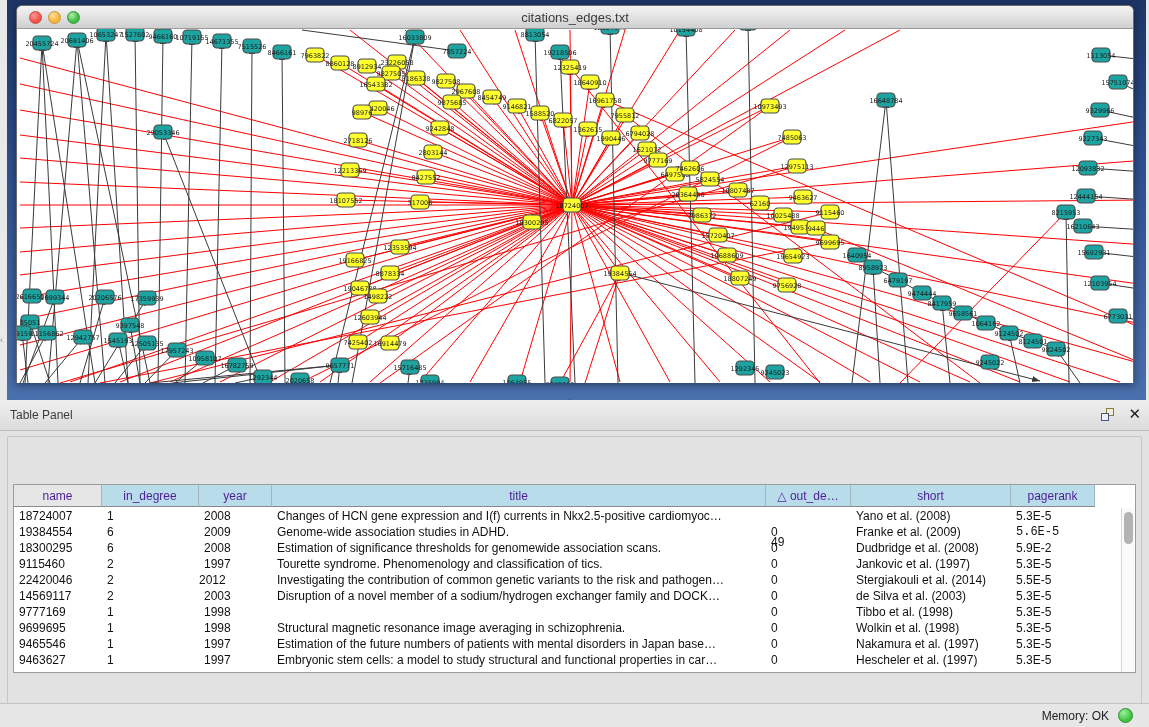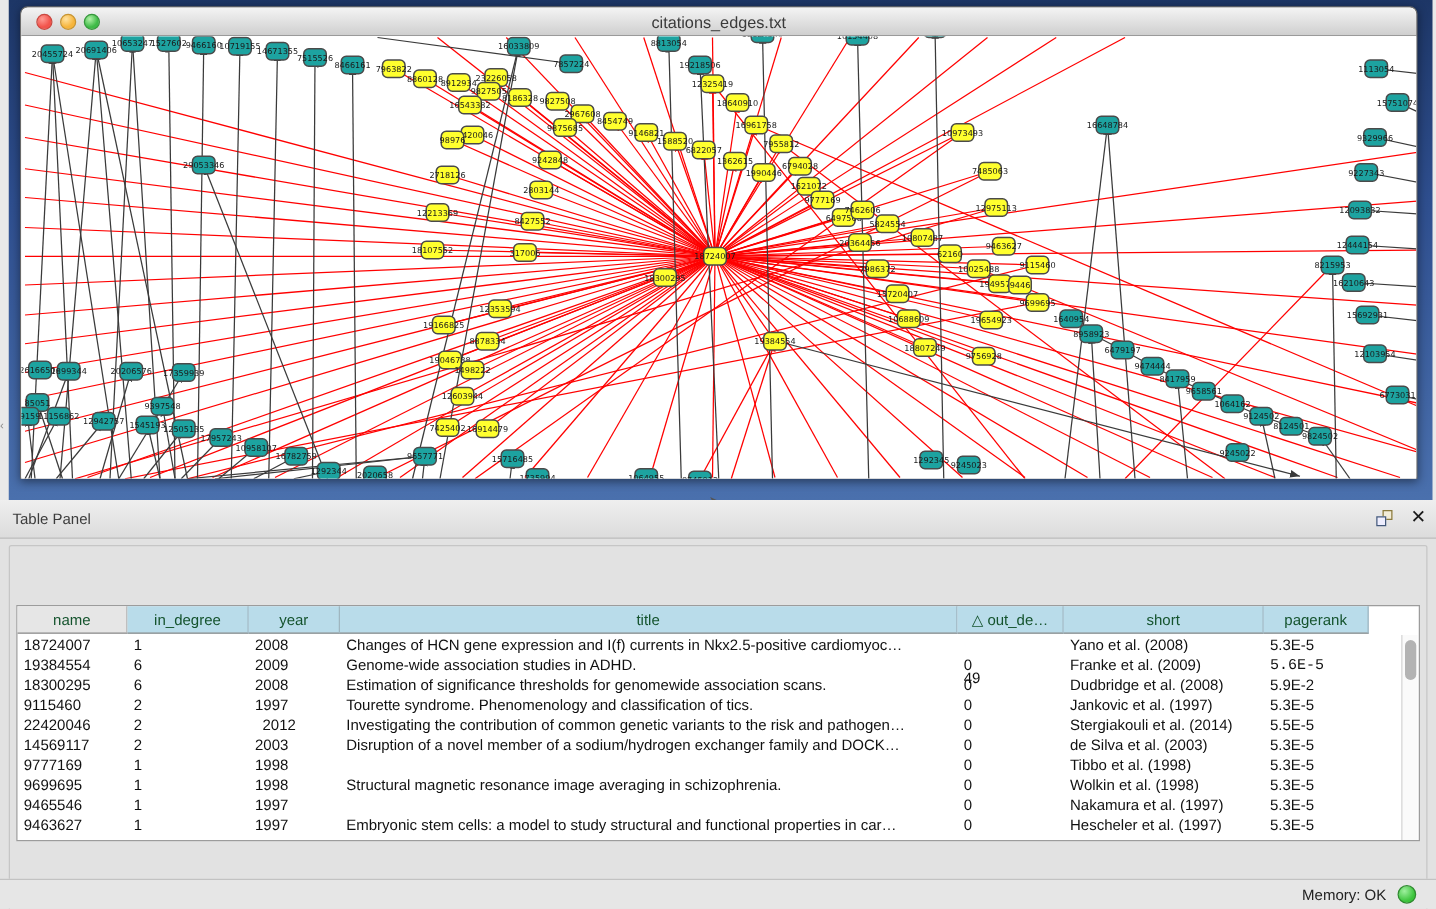--- a/index.html
+++ b/index.html
@@ -41,21 +41,21 @@
   #fx-icon{font-family:"Liberation Serif","DejaVu Serif",serif;font-style:italic;font-size:15px;color:#111;top:6px;}
   #fx-icon .sm{font-size:11px;}
   #table-combo{position:absolute;left:272px;top:4px;width:400px;height:24px;background:#fff;
                border:1px solid #a6a6a6;border-radius:5px;font-size:13px;color:#111;
                line-height:22px;padding-left:10px;}
   #combo-stepper{position:absolute;right:8px;top:3px;width:9px;height:18px;font-size:6px;color:#444;line-height:8px;text-align:center;}
 
   
   #tbl{position:absolute;left:13px;top:84px;width:1123px;height:189px;background:#fff;border:1px solid #9c9c9c;}
   .th{position:absolute;top:0;height:22px;border-right:1px solid #9fb6c0;border-bottom:1px solid #8a8a8a;
-      background:#b9dcea;font-size:12px;color:#14532d;text-align:center;line-height:22px;overflow:hidden;white-space:nowrap;}
+      background:#b9dcea;font-size:12px;color:#4c1d95;text-align:center;line-height:22px;overflow:hidden;white-space:nowrap;}
   .th.gray{background:#e6e6e6;border-right:1px solid #b2b2b2;}
   .tr{position:absolute;left:0;width:1100px;height:16px;}
   .td{position:absolute;top:0;height:16px;font-size:12px;color:#111;line-height:16px;
       padding-left:5px;overflow:hidden;white-space:nowrap;}
   #tbl-scroll{position:absolute;right:1px;top:23px;width:13px;height:164px;background:#fafafa;border-left:1px solid #d5d5d5;}
   #tbl-thumb{position:absolute;left:2px;top:4px;width:9px;height:32px;border-radius:5px;background:#b3b3b3;}
 
   
   #statusbar{position:absolute;left:0;top:703px;width:1149px;height:24px;background:#e6e6e6;border-top:1px solid #c2c2c2;}
   #memory-label{position:absolute;right:40px;top:5px;font-size:12px;color:#222;}
@@ -931,21 +931,21 @@
             <div class="td" style="left: 88px; width: 97px;">2</div>
             <div class="td" style="left: 185px; width: 73px;">1997</div>
             <div class="td" style="left: 258px; width: 494px;">Tourette syndrome. Phenomenology and classification of tics.</div>
             <div class="td" style="left: 752px; width: 85px;">0</div>
             <div class="td" style="left: 837px; width: 160px;">Jankovic et al. (1997)</div>
             <div class="td" style="left: 997px; width: 84px;">5.3E-5</div>
           </div>
           <div class="tr" style="top: 87px;">
             <div class="td" style="left: 0px; width: 88px;">22420046</div>
             <div class="td" style="left: 88px; width: 97px;">2</div>
-            <div class="td" style="left: 191px; width: 73px;">2012</div>
+            <div class="td" style="left: 180px; width: 73px;">2012</div>
             <div class="td" style="left: 258px; width: 494px;">Investigating the contribution of common genetic variants to the risk and pathogen…</div>
             <div class="td" style="left: 752px; width: 85px;">0</div>
             <div class="td" style="left: 837px; width: 160px;">Stergiakouli et al. (2014)</div>
             <div class="td" style="left: 997px; width: 84px;">5.5E-5</div>
           </div>
           <div class="tr" style="top: 103px;">
             <div class="td" style="left: 0px; width: 88px;">14569117</div>
             <div class="td" style="left: 88px; width: 97px;">2</div>
             <div class="td" style="left: 185px; width: 73px;">2003</div>
             <div class="td" style="left: 258px; width: 494px;">Disruption of a novel member of a sodium/hydrogen exchanger family and DOCK…</div>
@@ -967,20 +967,21 @@
             <div class="td" style="left: 185px; width: 73px;">1998</div>
             <div class="td" style="left: 258px; width: 494px;">Structural magnetic resonance image averaging in schizophrenia.</div>
             <div class="td" style="left: 752px; width: 85px;">0</div>
             <div class="td" style="left: 837px; width: 160px;">Wolkin et al. (1998)</div>
             <div class="td" style="left: 997px; width: 84px;">5.3E-5</div>
           </div>
           <div class="tr" style="top: 151px;">
             <div class="td" style="left: 0px; width: 88px;">9465546</div>
             <div class="td" style="left: 88px; width: 97px;">1</div>
             <div class="td" style="left: 185px; width: 73px;">1997</div>
+            <div class="td" style="left: 258px; width: 494px;">Estimation of the future numbers of patients with mental disorders in Japan base…</div>
             <div class="td" style="left: 752px; width: 85px;">0</div>
             <div class="td" style="left: 837px; width: 160px;">Nakamura et al. (1997)</div>
             <div class="td" style="left: 997px; width: 84px;">5.3E-5</div>
           </div>
           <div class="tr" style="top: 167px;">
             <div class="td" style="left: 0px; width: 88px;">9463627</div>
             <div class="td" style="left: 88px; width: 97px;">1</div>
             <div class="td" style="left: 185px; width: 73px;">1997</div>
             <div class="td" style="left: 258px; width: 494px;">Embryonic stem cells: a model to study structural and functional properties in car…</div>
             <div class="td" style="left: 752px; width: 85px;">0</div>

